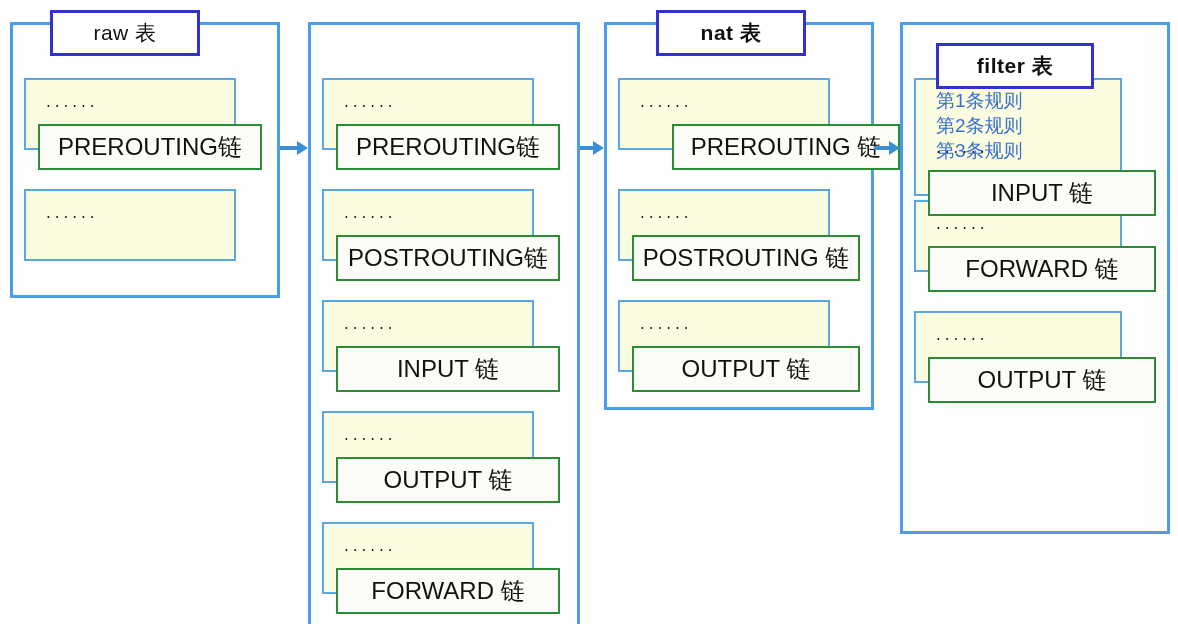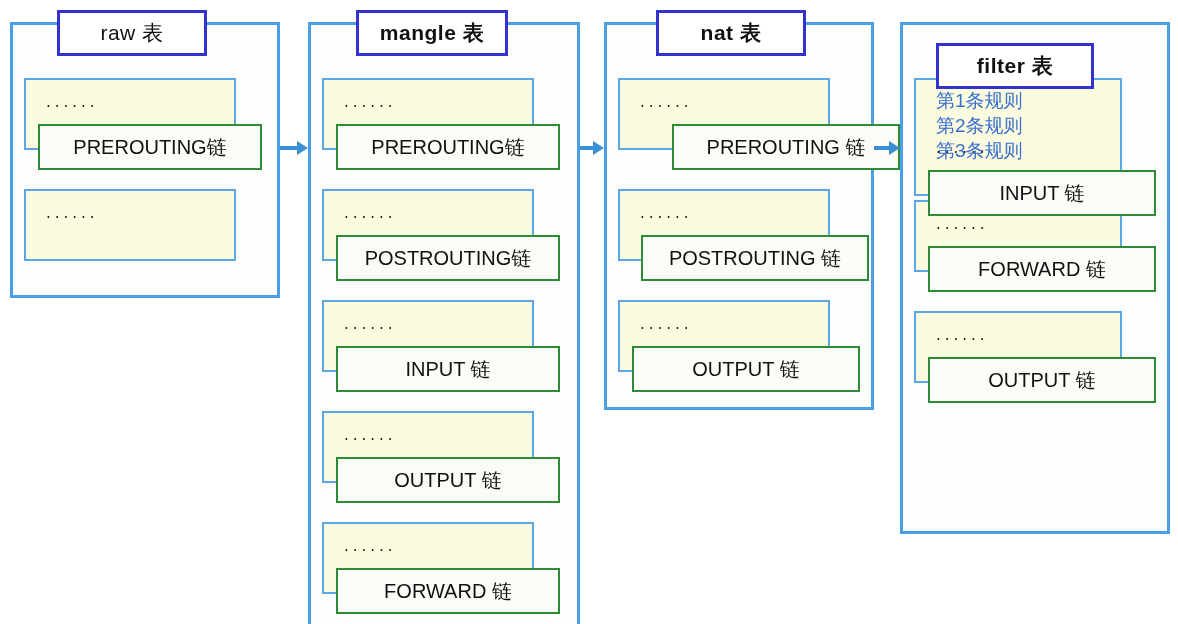--- a/index.html
+++ b/index.html
@@ -61,21 +61,21 @@
     font-size:19px;
     line-height:25px;
     white-space:nowrap;
   }
   .chain-front{
     position:absolute;
     border:2.5px solid #2e8b35;
     background:#fbfbf7;
     box-sizing:border-box;
     display:flex;align-items:center;justify-content:center;
-    font-size:20px;
+    font-size:24px;
     color:#111111;
     z-index:3;
     white-space:nowrap;
   }
 
   
   .arrow{position:absolute;z-index:8;}
   .arrow .shaft{
     position:absolute;left:0;top:5px;
     height:4px;background:#3d8fd4;
@@ -86,32 +86,31 @@
     border-top:7px solid transparent;
     border-bottom:7px solid transparent;
     border-left:11px solid #3d8fd4;
   }
 </style>
 </head>
 <body>
 
 <div id="canvas">
     <div class="table-panel" style="left: 10px; top: 22px; width: 270px; height: 276px;"></div>
-    <div class="table-title" style="left: 57px; top: 10px; width: 150px; height: 46px;">raw 表</div>
+    <div class="table-title" style="left: 50px; top: 10px; width: 150px; height: 46px;">raw 表</div>
     <div class="chain" style="left: 24px; top: 78px; width: 238px; height: 92px;">
       <div class="chain-back" style="width: 212px; height: 72px;"></div>
       <div class="chain-dots" style="top: 22px;">······</div>
       <div class="chain-front" style="left: 14px; top: 46px; width: 224px; height: 46px;">PREROUTING链</div>
     </div>
     <div class="chain" style="left: 24px; top: 189px; width: 238px; height: 92px;">
       <div class="chain-back" style="width: 212px; height: 72px;"></div>
       <div class="chain-dots" style="top: 22px;">······</div>
     </div>
     <div class="table-panel" style="left: 308px; top: 22px; width: 272px; height: 615px;"></div>
-    <div class="table-title bold" style="left: 356px; top: 10px; width: 152px; height: 46px;">mangle 表</div>
     <div class="chain" style="left: 322px; top: 78px; width: 238px; height: 92px;">
       <div class="chain-back" style="width: 212px; height: 72px;"></div>
       <div class="chain-dots" style="top: 22px;">······</div>
       <div class="chain-front" style="left: 14px; top: 46px; width: 224px; height: 46px;">PREROUTING链</div>
     </div>
     <div class="chain" style="left: 322px; top: 189px; width: 238px; height: 92px;">
       <div class="chain-back" style="width: 212px; height: 72px;"></div>
       <div class="chain-dots" style="top: 22px;">······</div>
       <div class="chain-front" style="left: 14px; top: 46px; width: 224px; height: 46px; text-align: right;">POSTROUTING链</div>
     </div>
@@ -133,21 +132,21 @@
     <div class="table-panel" style="left: 604px; top: 22px; width: 270px; height: 388px;"></div>
     <div class="table-title bold" style="left: 656px; top: 10px; width: 150px; height: 46px; text-align: center;">nat 表</div>
     <div class="chain" style="left: 618px; top: 78px; width: 242px; height: 92px;">
       <div class="chain-back" style="width: 212px; height: 72px;"></div>
       <div class="chain-dots" style="top: 22px;">······</div>
       <div class="chain-front" style="left: 14px; top: 46px; width: 228px; height: 46px; margin-left: 40px;">PREROUTING 链</div>
     </div>
     <div class="chain" style="left: 618px; top: 189px; width: 242px; height: 92px;">
       <div class="chain-back" style="width: 212px; height: 72px;"></div>
       <div class="chain-dots" style="top: 22px;">······</div>
-      <div class="chain-front" style="left: 23px; top: 46px; width: 228px; height: 46px; text-align: center;">POSTROUTING 链</div>
+      <div class="chain-front" style="left: 14px; top: 46px; width: 228px; height: 46px; text-align: center;">POSTROUTING 链</div>
     </div>
     <div class="chain" style="left: 618px; top: 300px; width: 242px; height: 92px;">
       <div class="chain-back" style="width: 212px; height: 72px;"></div>
       <div class="chain-dots" style="top: 22px;">······</div>
       <div class="chain-front" style="left: 14px; top: 46px; width: 228px; height: 46px;">OUTPUT 链</div>
     </div>
     <div class="table-panel" style="left: 900px; top: 22px; width: 270px; height: 512px;"></div>
     <div class="table-title bold" style="left: 936px; top: 10px; width: 158px; height: 46px; margin-top: 33px;">filter 表</div>
     <div class="chain" style="left: 914px; top: 78px; width: 242px; height: 138px;">
       <div class="chain-back" style="width: 208px; height: 118px;"></div>

